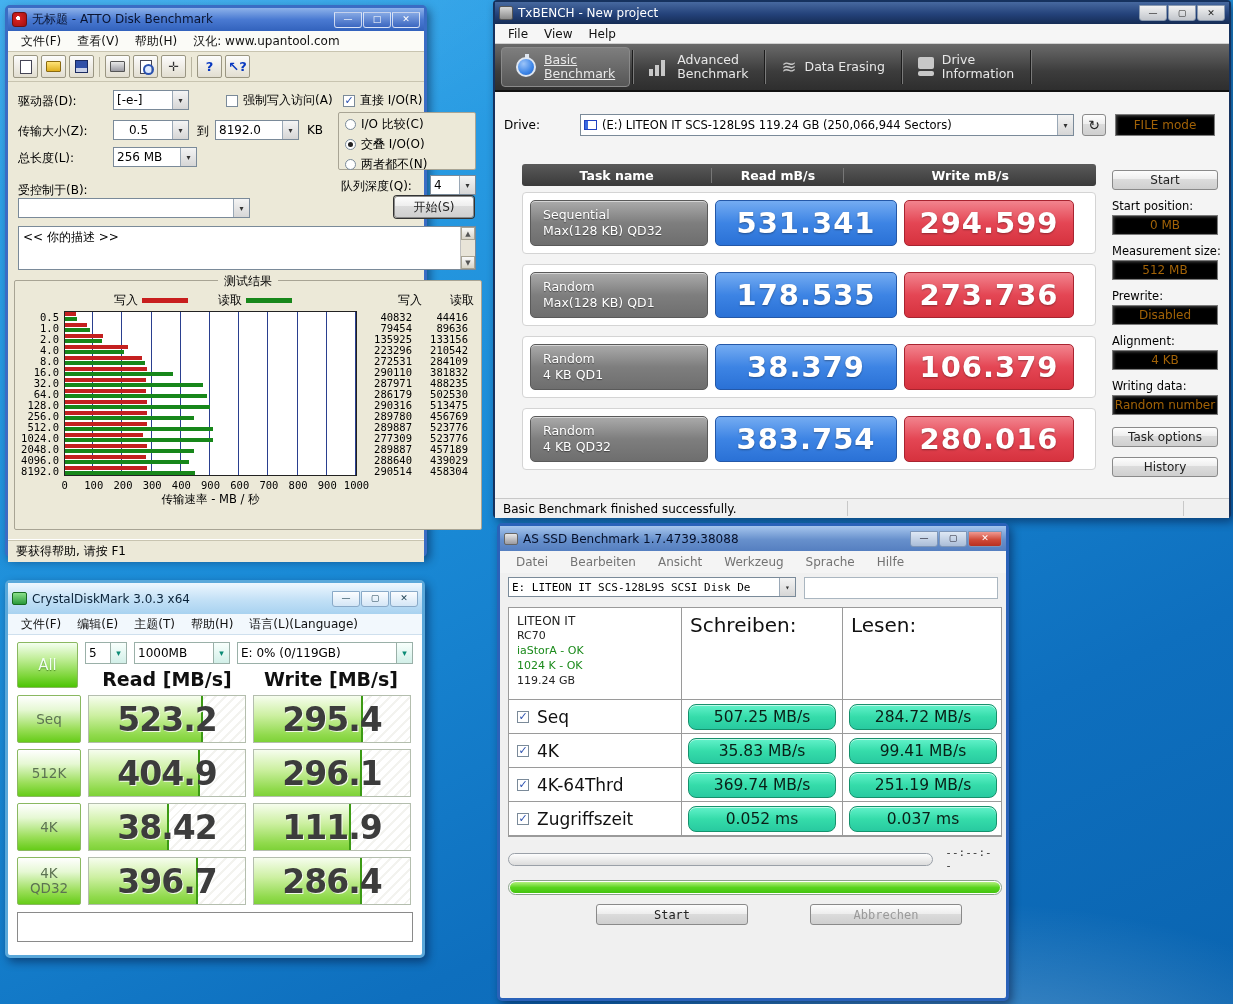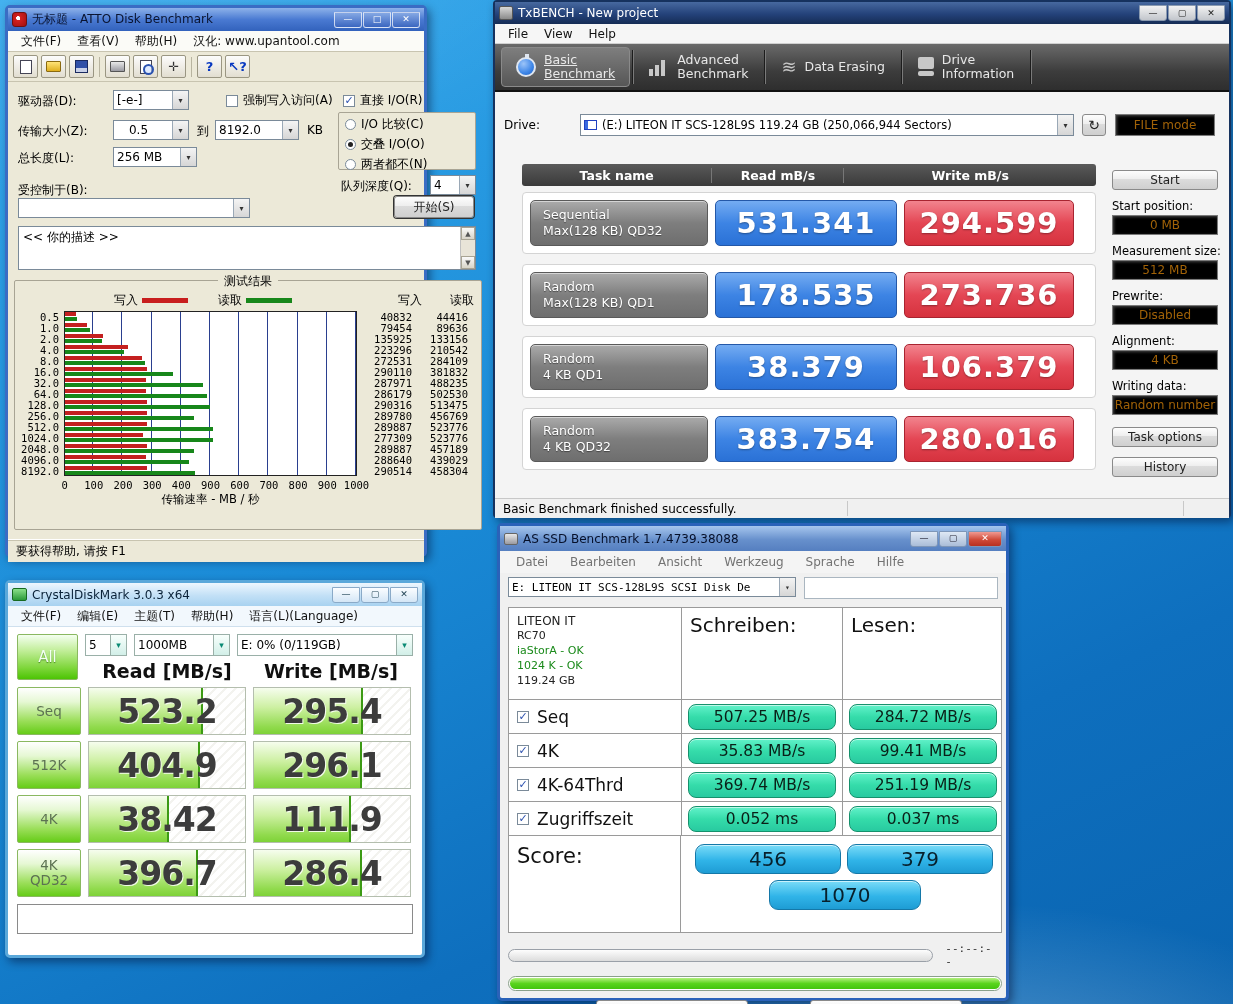--- a/index.html
+++ b/index.html
@@ -173,21 +173,21 @@
   .as-progress { width:428px; height:13px; border:1px solid #9aa0a8; border-radius:7px; background:linear-gradient(#fdfdfd,#dcdcdc); }
   .as-eta { font-size:11px; color:#333; font-family:"DejaVu Sans Mono",monospace; }
   .as-greenbar { margin-top:8px; width:494px; height:15px; border:1px solid #8aa08a; border-radius:8px; padding:1px; background:#fff; }
   .as-greenbar i { display:block; height:100%; border-radius:6px; background:linear-gradient(#b4f07e,#5ad41e 50%,#42c40e); }
   .as-buttons { display:flex; margin-top:9px; padding:0 0 0 88px; gap:62px; }
   .as-buttons .btn7 { width:152px; height:21px; font-family:"DejaVu Sans Mono",monospace; font-size:12px; }
   .btn-disabled { color:#9a9a9a !important; }
 
   
   .cdm { left:5px; top:580px; width:420px; height:378px; border:3px solid #5aa8da; background:#fff; }
-  .cdm .titlebar { height:23px; background:linear-gradient(#eef7fe,#c2e0f6 55%,#a8d2f0); color:#0a2238; }
+  .cdm .titlebar { height:31px; background:linear-gradient(#eef7fe,#c2e0f6 55%,#a8d2f0); color:#0a2238; }
   .cdm .capbtn { background:linear-gradient(#fbfdff,#d4e6f6); color:#245; border-color:#8aaac8; }
   .cdm-app-icon { width:15px; height:13px; background:linear-gradient(#8ae08a,#2a9a3a); border:1px solid #176a20; border-radius:2px; }
   .cdm .menubar { height:21px; background:#f2f8fd; border-bottom:1px solid #cfe0ee; color:#111; }
   .cdm-body { padding:7px 9px; }
   .cdm-top { display:flex; gap:7px; }
   .cdm-btn { width:64px; border:1px solid #8ab860; border-radius:2px; color:#5c7252; text-align:center;
              background:linear-gradient(#ffffff,#e6f8d4 30%,#9ade58 72%,#66cc18);
              display:flex; flex-direction:column; align-items:center; justify-content:center; line-height:1.1; }
   .cdm-all { height:46px; font-size:15px; color:#f2fff2; text-shadow:0 1px 1px #4a8a20;
              background:linear-gradient(#f4fff0,#c2ee9a 35%,#7ed63a 75%,#4cc404); }
@@ -759,28 +759,20 @@
             <span>Zugriffszeit</span>
           </div>
           <div>
             <span class="green-pill">0.052 ms</span>
           </div>
           <div>
             <span class="green-pill">0.037 ms</span>
           </div>
         </div>
 
-      <div class="as-score">
-        <div class="as-score-label">Score:</div>
-        <div class="as-score-pills">
-          <span class="blue-pill pill-456">456</span>
-          <span class="blue-pill pill-379">379</span>
-          <span class="blue-pill pill-1070">1070</span>
-        </div>
-      </div>
     </div>
 
     <div class="as-progress-row">
       <div class="as-progress"></div>
       <span class="as-eta">--:--:--</span>
     </div>
     <div class="as-greenbar">
         <i></i>
       </div>
     <div class="as-buttons">

